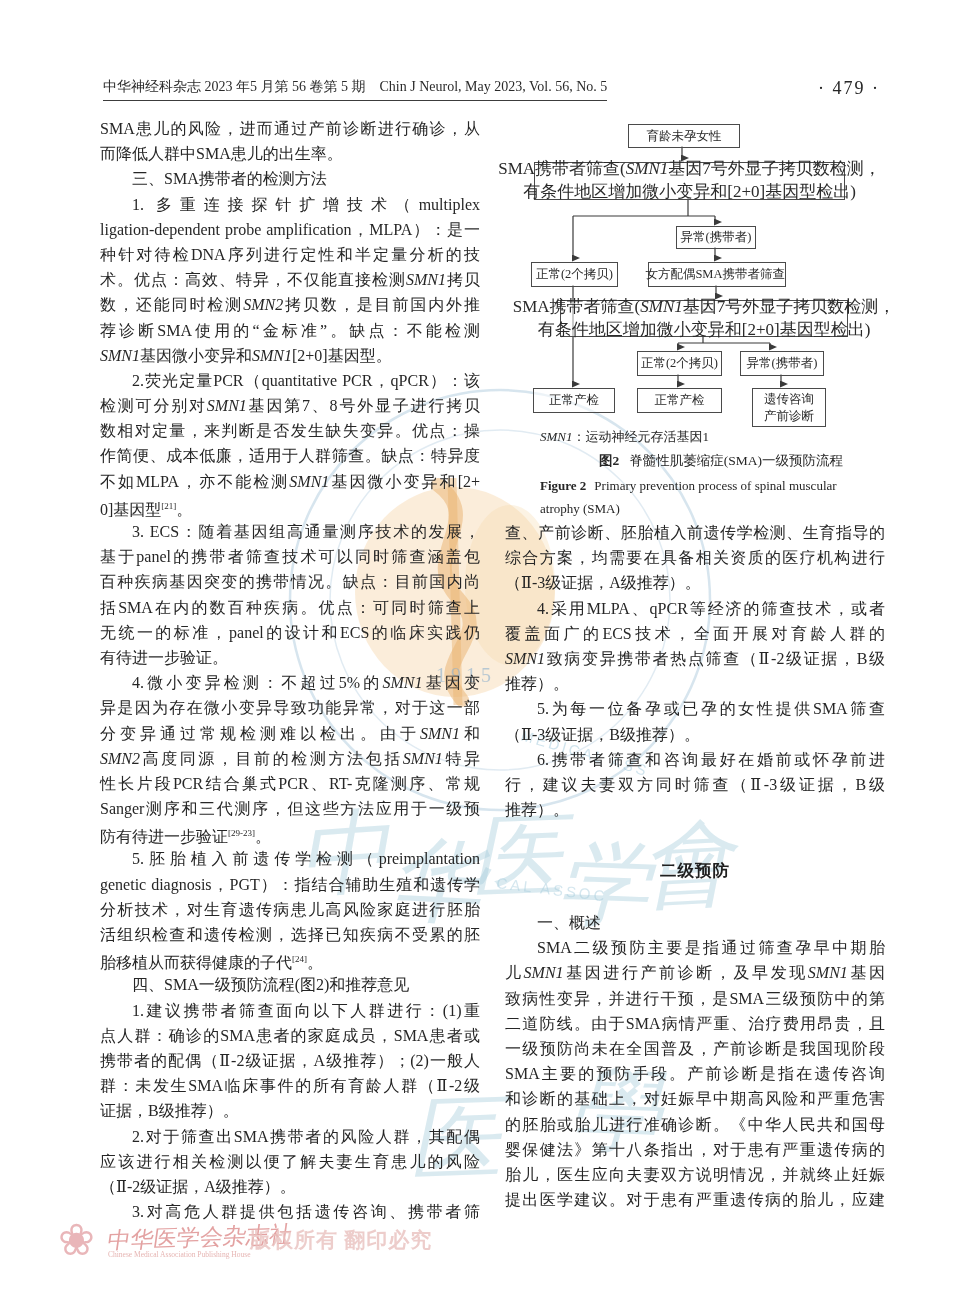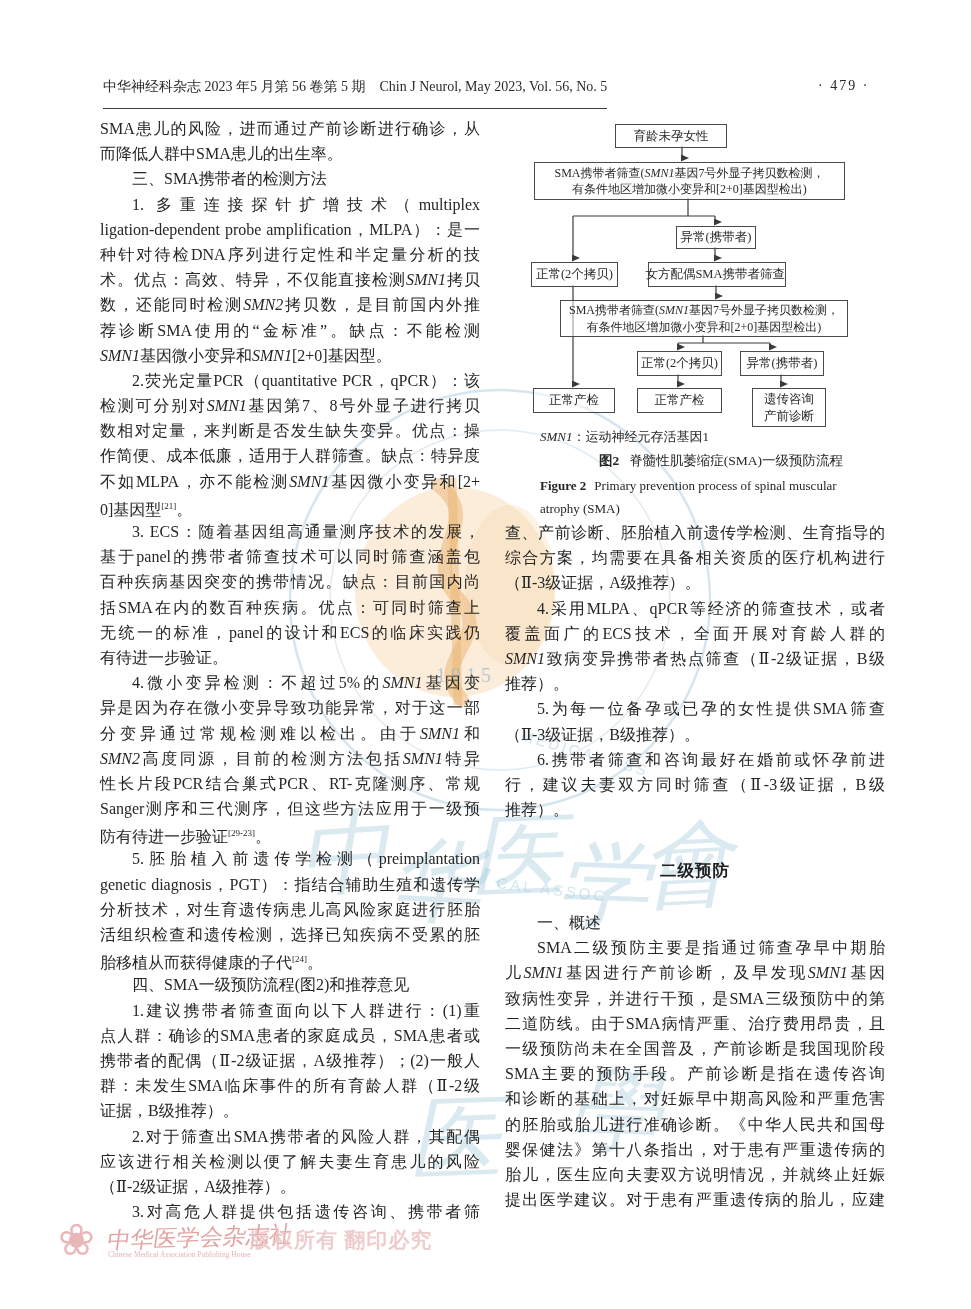--- a/index.html
+++ b/index.html
@@ -1,39 +1,39 @@
 <!DOCTYPE html>
 <html><head>
 <meta charset="utf-8">
 <style>
   html,body{margin:0;padding:0;background:#e9e9e9;}
   #page{position:relative;width:971px;height:1309px;background:#ffffff;overflow:hidden;
         font-family:"Liberation Serif","DejaVu Serif",serif;color:#262626;}
   
   #hdr{position:absolute;left:103px;top:78px;width:780px;font-size:14px;color:#2b2b2b;}
-  #hdr .titlewrap{display:inline-block;border-bottom:1.4px solid #3c3c3c;padding-bottom:12px;}
+  #hdr .titlewrap{display:inline-block;border-bottom:1.4px solid #3c3c3c;padding-bottom:4px;}
   #hdr .cn{margin-right:14px;}
-  #pagenum{position:absolute;left:818px;top:78px;font-size:14px;letter-spacing:2px;}
+  #pagenum{position:absolute;left:818px;top:78px;font-size:18px;letter-spacing:2px;}
   
   .col{position:absolute;width:380px;font-size:16px;line-height:25.2px;color:#262626;}
   .line{height:25.2px;overflow:visible;text-align:justify;text-align-last:justify;text-justify:inter-character;white-space:nowrap;}
   .line.last{text-align-last:left;}
   .line.ind{padding-left:32px;}
   .line i{font-style:italic;}
   .line sup,.fbox sup{font-size:9px;vertical-align:super;}
   #left-col{left:100px;top:116px;}
   #right-block1{left:505px;top:520px;}
   #right-block2{left:505px;top:910px;}
   #sec-hdr{position:absolute;left:505px;top:860px;width:380px;text-align:center;
            font-weight:bold;font-size:16.5px;color:#1f1f1f;letter-spacing:1px;}
   
   .fbox{position:absolute;border:1px solid #4a4a4a;display:flex;flex-direction:column;
         justify-content:center;align-items:center;font-size:12.5px;line-height:1.3;
         color:#2a2a2a;text-align:center;background:rgba(255,255,255,0.55);}
-  .fbox.big{font-size:12px;line-height:1.35;}
+  .fbox.big{font-size:17px;line-height:1.35;}
   .fbox span{white-space:nowrap;}
   #connectors{position:absolute;left:0;top:0;pointer-events:none;}
   
   #fig-note{position:absolute;left:540px;top:428px;font-size:13px;}
   #fig-cap-cn{position:absolute;left:531px;top:452px;width:380px;text-align:center;font-size:13.5px;}
   #fig-cap-cn .lab{font-weight:bold;margin-right:10px;}
   #fig-cap-en{position:absolute;left:540px;top:474px;width:336px;font-size:13px;line-height:23px;}
   #fig-cap-en .lab{font-weight:bold;margin-right:8px;}
   
   #wm{position:absolute;left:0;top:0;z-index:0;pointer-events:none;}
@@ -154,21 +154,21 @@
         <div class="line">一级预防尚未在全国普及，产前诊断是我国现阶段</div>
         <div class="line">SMA主要的预防手段。产前诊断是指在遗传咨询</div>
         <div class="line">和诊断的基础上，对妊娠早中期高风险和严重危害</div>
         <div class="line">的胚胎或胎儿进行准确诊断。《中华人民共和国母</div>
         <div class="line">婴保健法》第十八条指出，对于患有严重遗传病的</div>
         <div class="line">胎儿，医生应向夫妻双方说明情况，并就终止妊娠</div>
         <div class="line">提出医学建议。对于患有严重遗传病的胎儿，应建</div>
       </div>
 
     <div id="flowchart" class="flow-layer">
-        <div class="fbox" style="left: 615px; top: 124px; width: 110px; height: 22px;">
+        <div class="fbox" style="left: 628px; top: 124px; width: 110px; height: 22px;">
           <span>育龄未孕女性</span>
         </div>
         <div class="fbox big" style="left: 534px; top: 162px; width: 309px; height: 36px;">
           <span>SMA携带者筛查(<i>SMN1</i>基因7号外显子拷贝数检测，</span>
           <span>有条件地区增加微小变异和[2+0]基因型检出)</span>
         </div>
         <div class="fbox" style="left: 676px; top: 226px; width: 78px; height: 21px;">
           <span>异常(携带者)</span>
         </div>
         <div class="fbox" style="left: 531px; top: 262px; width: 85px; height: 23px;">

